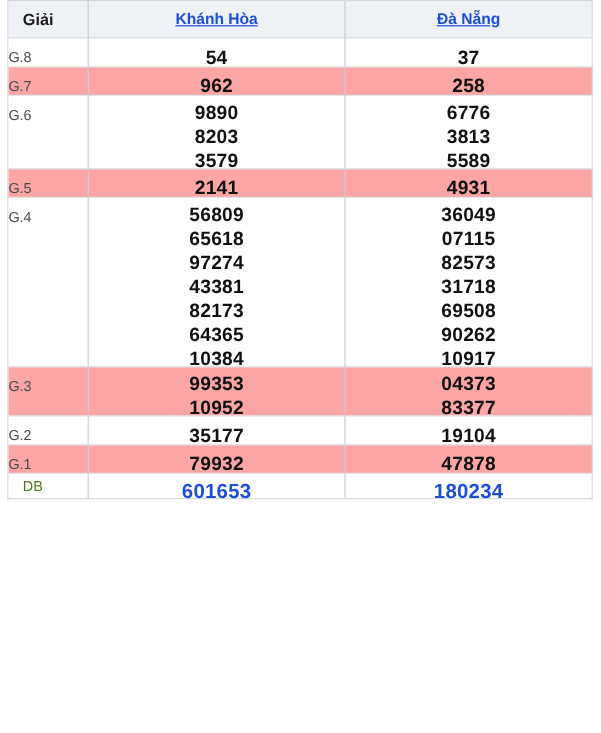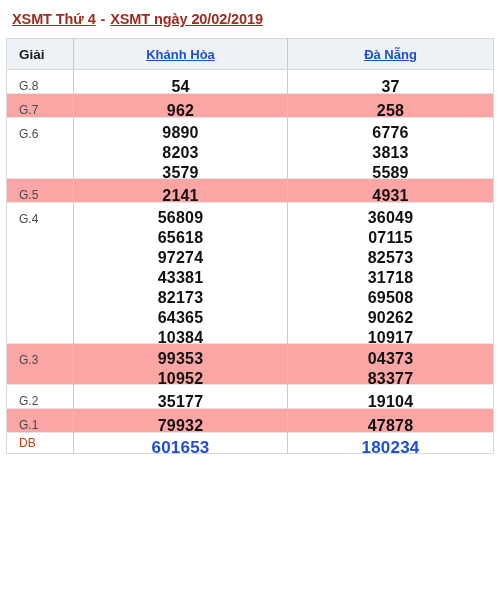--- a/index.html
+++ b/index.html
@@ -85,21 +85,21 @@
     padding: 0;
     border-right: 1px solid #c8ccd2;
     vertical-align: middle;
   }
   tbody td:last-child { border-right: none; }
 
   td.prize-cell {
     font-size: 12px;
     color: #4a4a4a;
     text-align: left;
-    padding-left: 12px;
+    padding-left: 0;
     vertical-align: top;
     padding-top: 9px;
     font-weight: normal;
   }
   td.num-cell {
     text-align: center;
     font-size: 16px;
     font-weight: bold;
     color: #111111;
     letter-spacing: 0.2px;
@@ -114,36 +114,31 @@
   tr.band-plain > td { background: #ffffff; }
   tr.row-sep > td { border-top: 1px solid #e1e4e9; }
 
   .db-num {
     color: #1d4ed8;
     font-size: 17px;
     font-weight: bold;
   }
   td.db-prize {
     font-size: 12px;
-    color: #c2410c;
+    color: #4d7c0f;
     padding-left: 12px;
     vertical-align: middle;
     padding-top: 0;
   }
 </style>
 </head>
 <body>
 
 <div class="page">
 
-  <div class="title-bar">
-    <div class="title-text">
-      <span class="title-link">XSMT Thứ 4</span><span class="title-sep"> - </span><span class="title-link">XSMT ngày 20/02/2019</span>
-    </div>
-  </div>
 
   <table class="result">
     <colgroup>
       <col class="c-prize">
       <col class="c-prov1">
       <col class="c-prov2">
     </colgroup>
     <thead>
       <tr>
         <th class="th-prize">Giải</th>

